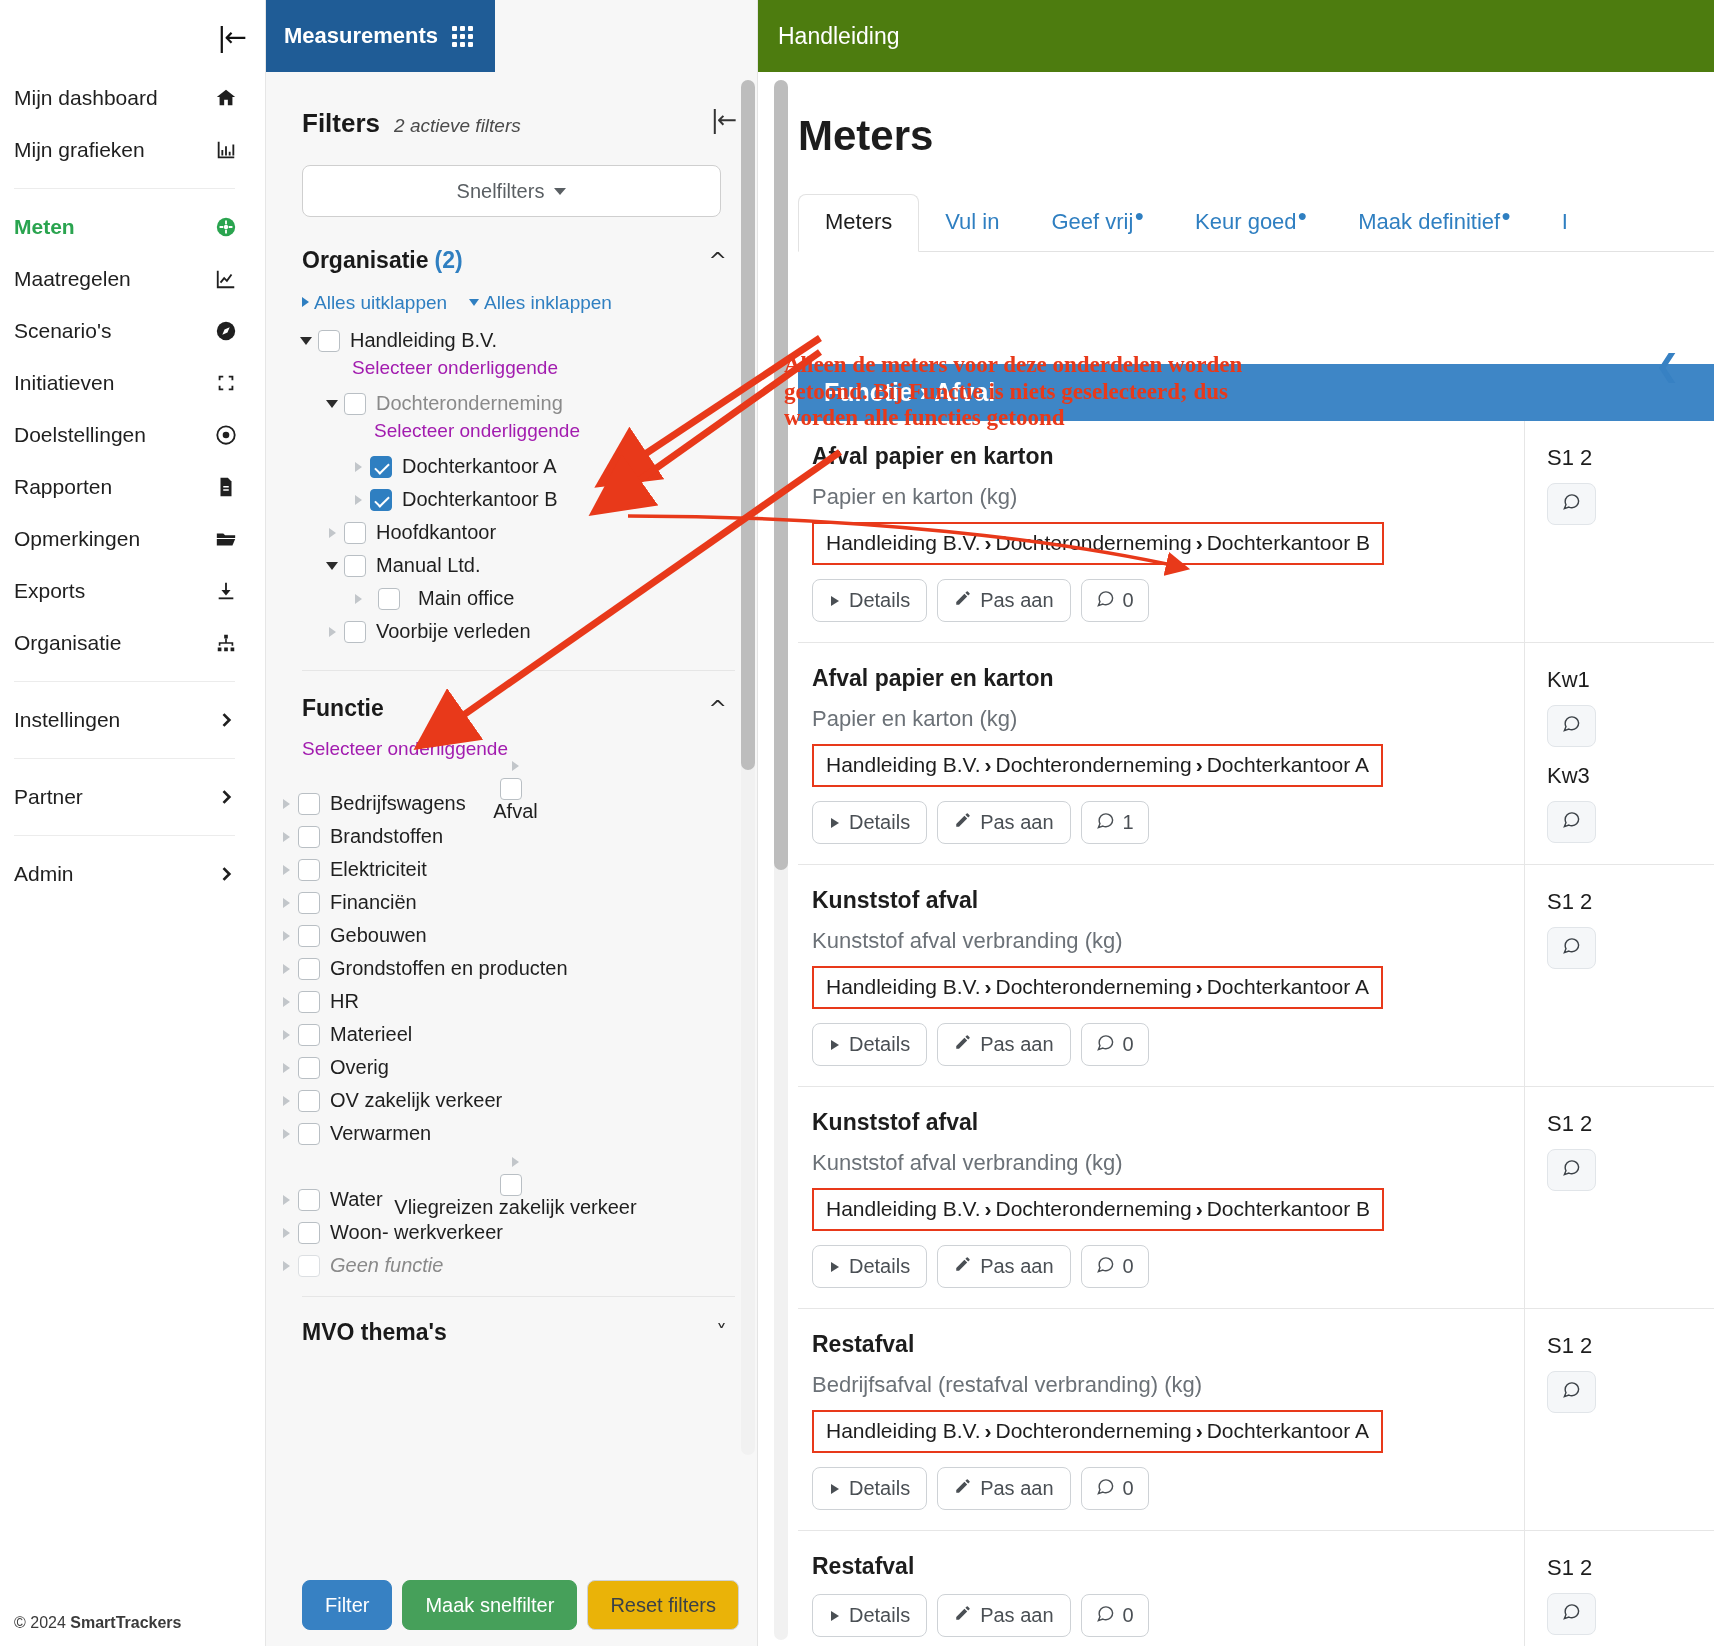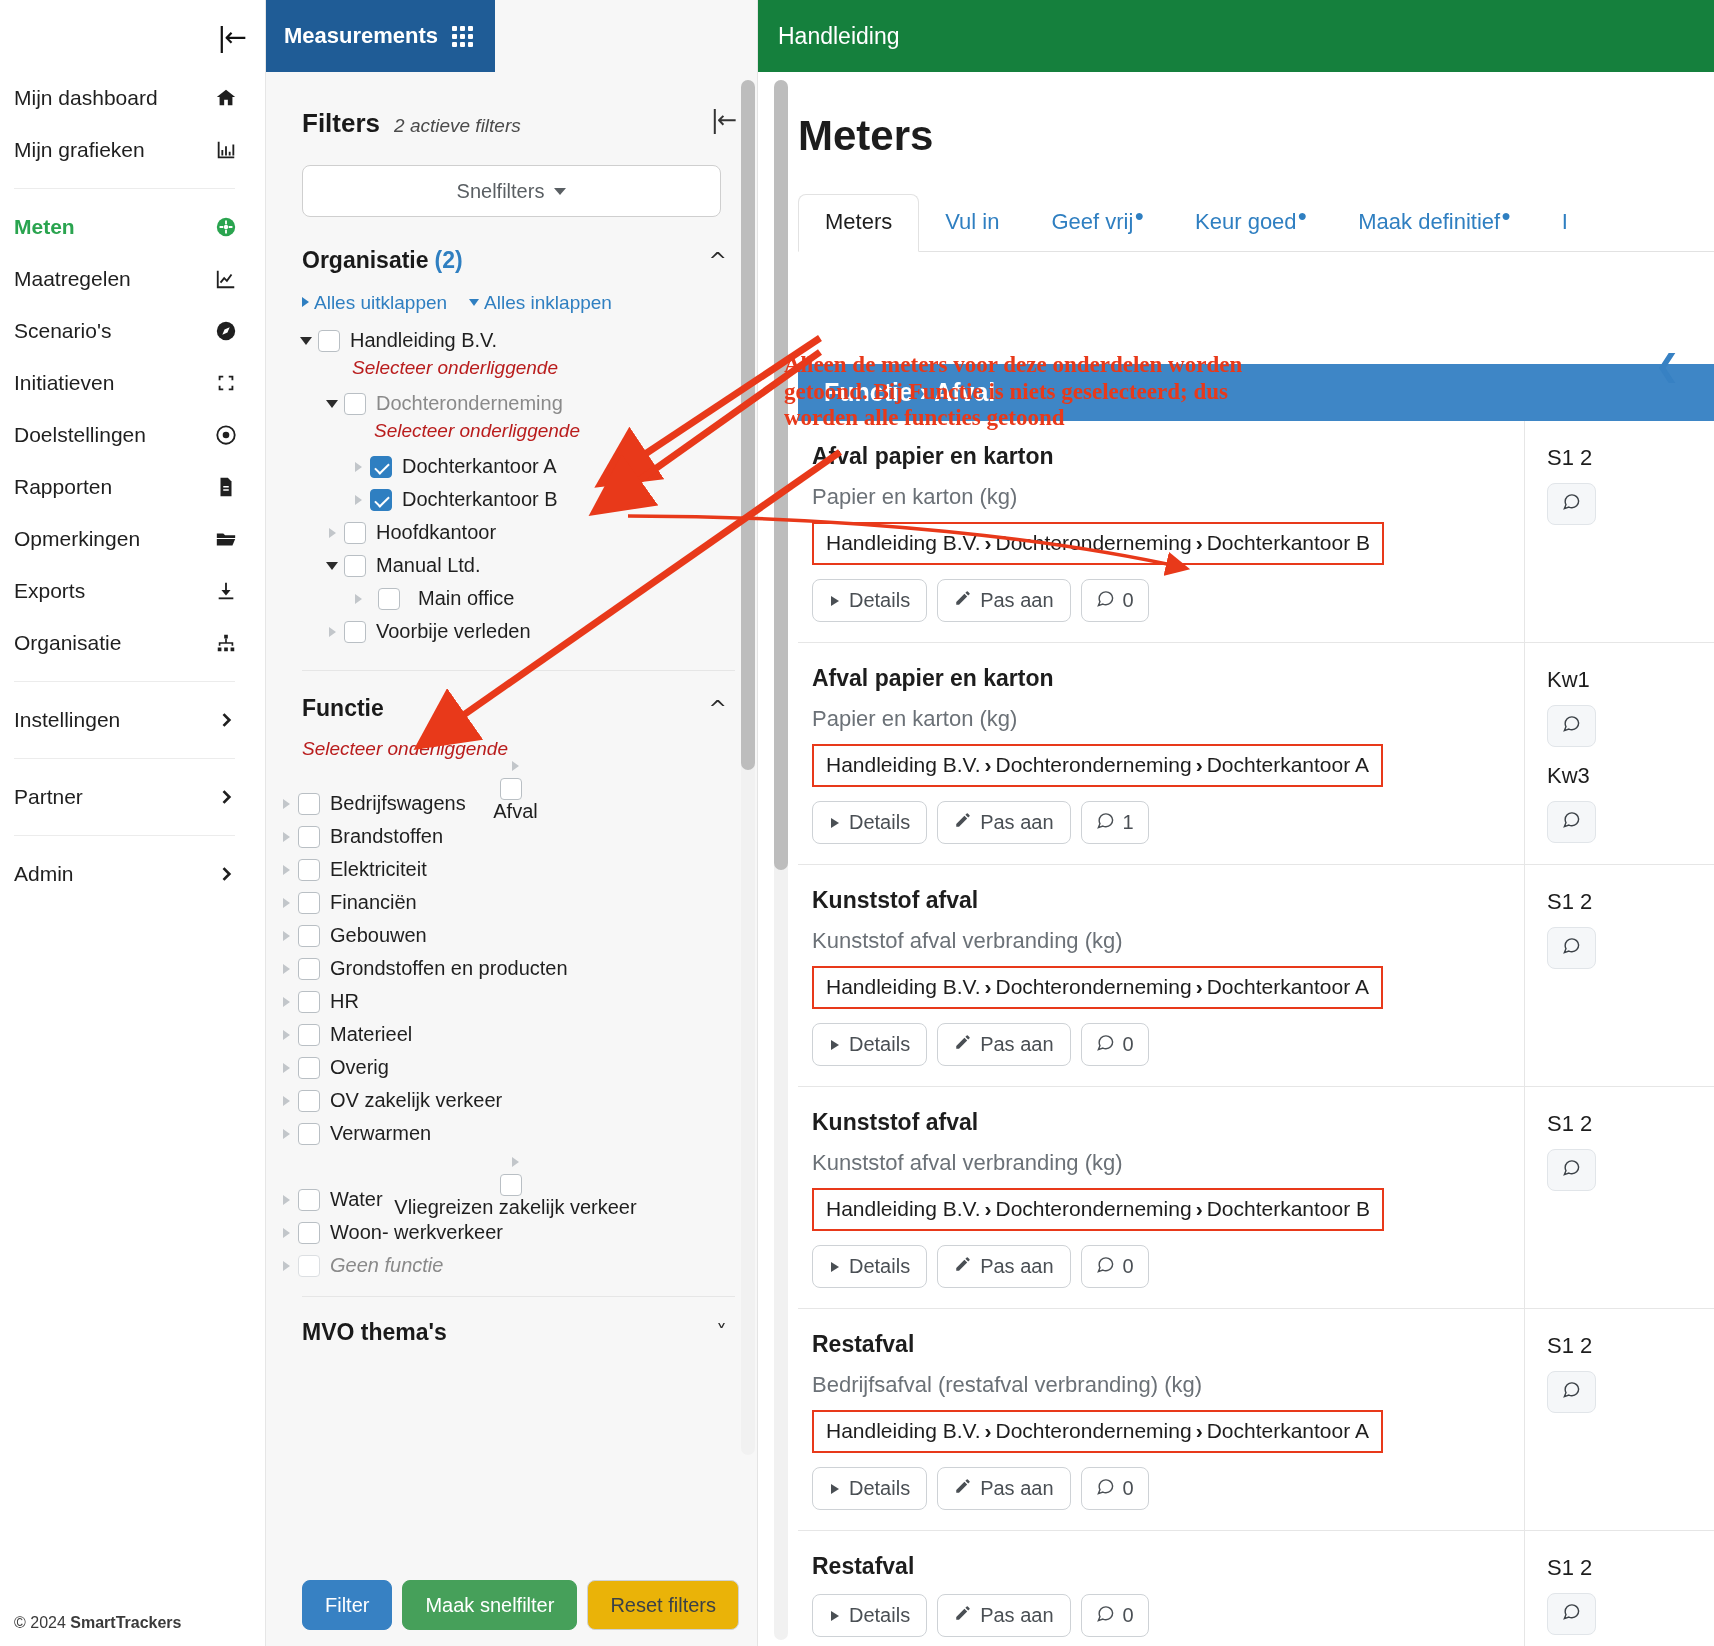--- a/index.html
+++ b/index.html
@@ -99,21 +99,21 @@
   .tw { width: 24px; display: flex; align-items: center; justify-content: center; flex: 0 0 24px; }
   .arrow-d { border-left:6px solid transparent; border-right:6px solid transparent; border-top:8px solid #2b2b2b; }
   .arrow-r { border-top:5px solid transparent; border-bottom:5px solid transparent; border-left:7px solid #c2c6ca; }
   .cb { width: 22px; height: 22px; border: 1.5px solid #b9bfc4; background: #fff; border-radius: 4px; flex:0 0 22px; margin-right: 10px;}
   .cb.checked { background: #2f7fc1; border-color: #2f7fc1; position: relative; }
   .cb.checked::after {
     content: ""; position: absolute; left: 7px; top: 3px; width: 6px; height: 12px;
     border: solid #fff; border-width: 0 2.5px 2.5px 0; transform: rotate(45deg);
   }
   .cb.pale { border-color: #dcdfe2; }
-  .sub-link { padding-left: 58px; font-size: 19px; color: #b91c1c; height: 30px; cursor:pointer;font-style:italic;}
+  .sub-link { padding-left: 58px; font-size: 19px; color: #a21caf; height: 30px; cursor:pointer;}
   .sub-link.lvl2 { padding-left: 80px; }
   .hr-light { height: 1px; background: #e6e6e6; margin: 22px 22px 0 36px; }
   .func-list { padding-left: 4px; }
   .buttons-row {
     position: absolute; left: 36px; bottom: 16px; display: flex; gap: 10px;
   }
   .btn { border-radius: 8px; font-size: 20px; padding: 0 22px; height: 50px;
          display: flex; align-items: center; cursor: pointer; white-space: nowrap; }
   .btn-primary { background: #3781c3; color: #fff; border: 1px solid #3781c3; }
   .btn-success { background: #46a05a; color: #fff; border: 1px solid #46a05a; }
@@ -123,21 +123,21 @@
     background: #f1f1f1; border-radius: 7px;
   }
   .panel-scrollbar i {
     position: absolute; top: 0; left: 0; width: 14px; height: 690px;
     background: #bdbdbd; border-radius: 7px; display: block;
   }
 
   
   .main { flex: 1 1 auto; position: relative; background: #fff; overflow: hidden; }
   .topbar-title {
-    background: #15803d; color: #fff; height: 72px; display: flex; align-items: center;
+    background: #4d7c0f; color: #fff; height: 72px; display: flex; align-items: center;
     padding-left: 20px; font-size: 23px;
   }
   .main-inner { padding: 0 0 0 40px; position: relative; }
   .page-title { font-size: 42px; font-weight: bold; color: #1d1d1d; margin: 40px 0 0 0; }
   .tabs { display: flex; align-items: flex-end; margin-top: 34px; border-bottom: 1px solid #e2e2e2; }
   .tab {
     font-size: 22px; color: #2f7fc1; padding: 14px 26px 16px 26px; cursor: pointer;
     white-space: nowrap; position: relative;
   }
   .tab.active {

